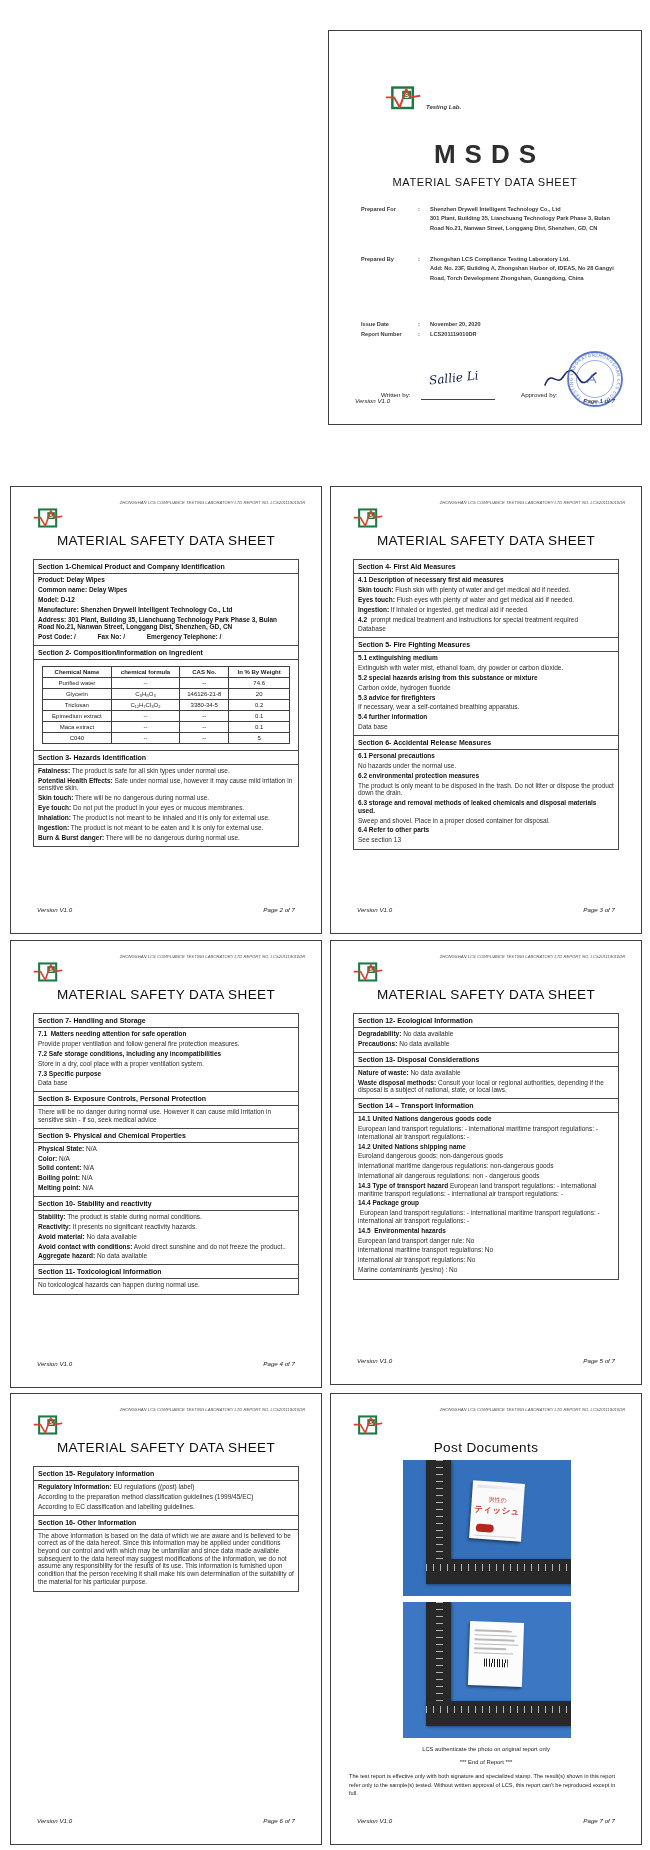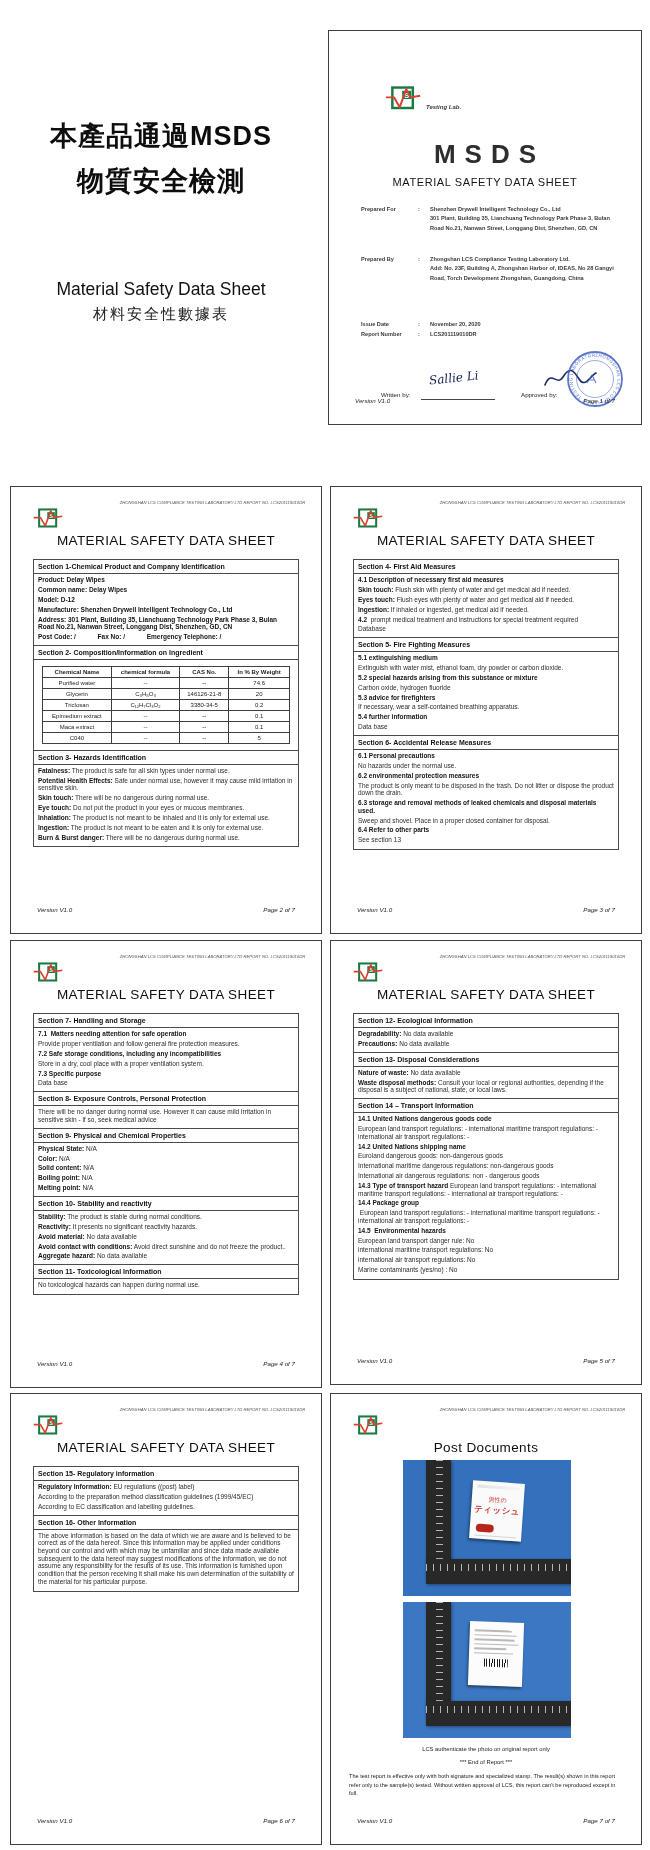--- a/index.html
+++ b/index.html
@@ -101,26 +101,20 @@
   <symbol id="lcs-logo" viewBox="0 0 44 34">
     <rect x="9" y="3" width="25" height="25" fill="#fff" stroke="#1b7a41" stroke-width="3"></rect>
     <rect x="21" y="7" width="11" height="10" fill="#1b7a41"></rect>
     <text x="26.5" y="15.5" font-size="9" font-weight="bold" fill="#fff" text-anchor="middle" font-family="Liberation Sans, sans-serif">S</text>
     <path d="M1,15 L11,15 L18,27 L26,5 L31,15 L43,13" fill="none" stroke="#d8402f" stroke-width="2.4" stroke-linejoin="round"></path>
   </symbol>
 </svg>
 
 <div class="canvas">
 
-  <section class="intro">
-    <div class="intro-t" id="intro-t1">本產品通過MSDS</div>
-    <div class="intro-t" id="intro-t2">物質安全檢測</div>
-    <div class="intro-en">Material Safety Data Sheet</div>
-    <div class="intro-zh">材料安全性數據表</div>
-  </section>
 
   <section class="page" id="p1">
     <svg class="p1-logo">
         <use href="#lcs-logo"></use>
       </svg>
     <div class="p1-logo-cap">Testing Lab.</div>
     <div class="msds-big">MSDS</div>
     <div class="msds-sub">MATERIAL SAFETY DATA SHEET</div>
 
     <div class="p1-kv" id="kv-for">

